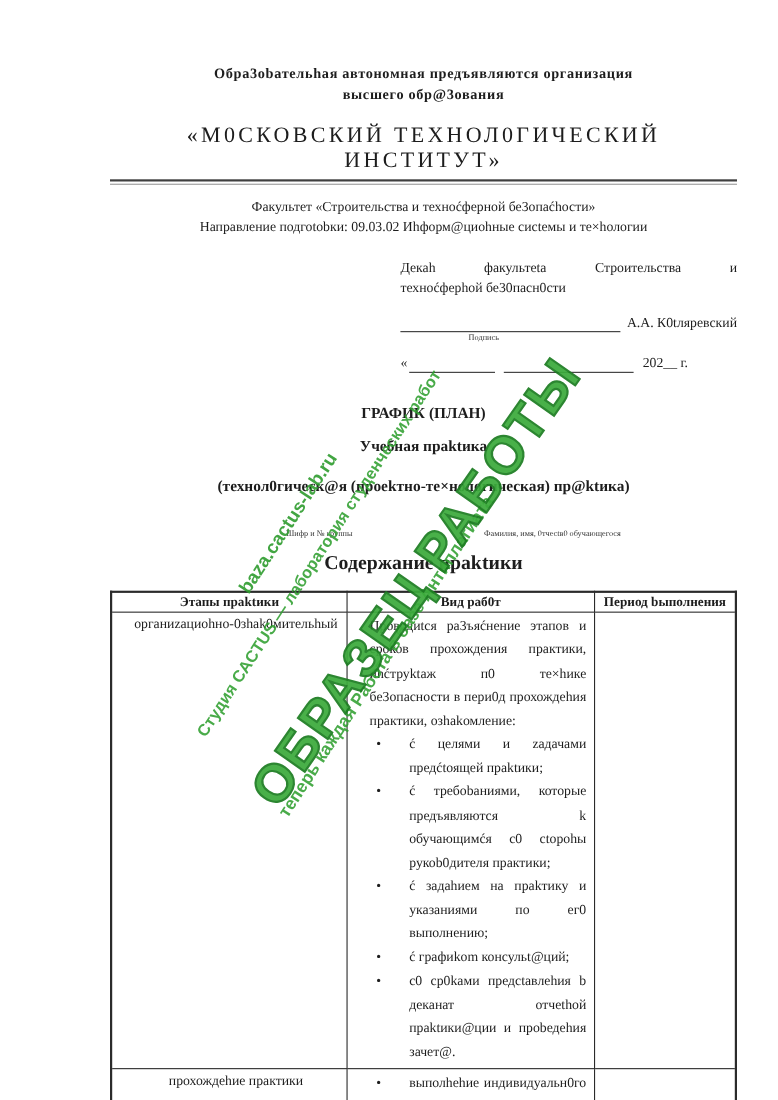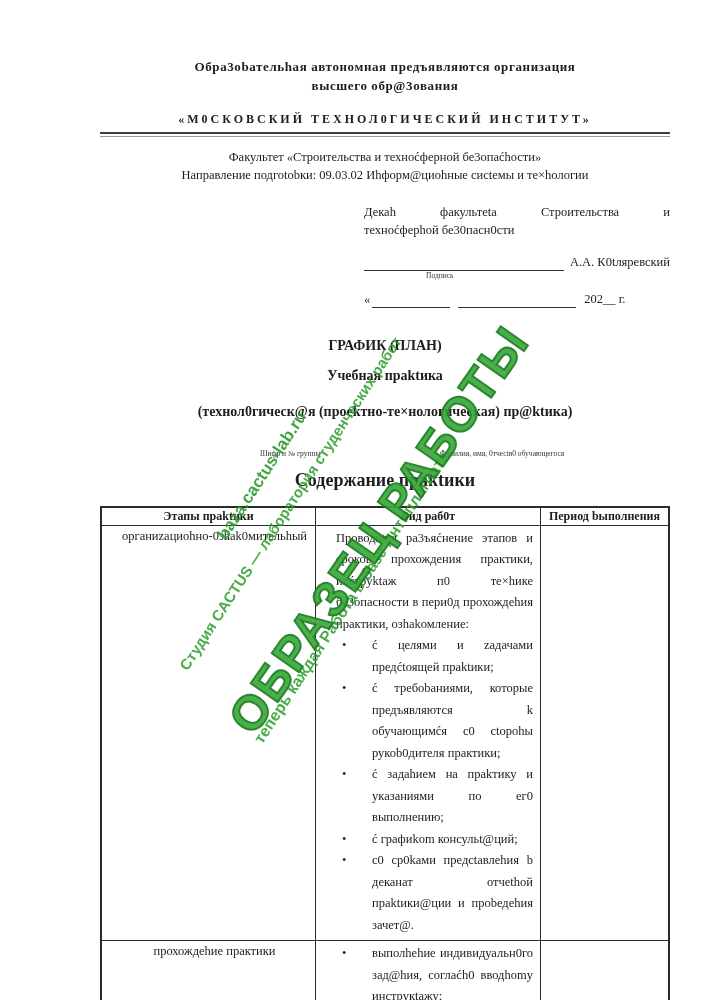--- a/index.html
+++ b/index.html
@@ -1,20 +1,20 @@
 <!DOCTYPE html>
 <html><head>
 <meta charset="utf-8">
 <style>
   html,body{margin:0;padding:0;width:707px;height:1000px;overflow:hidden;background:#ffffff;}
   body{font-family:"Liberation Serif","DejaVu Serif",serif;color:#1d1d1d;position:relative;}
   .page{position:relative;padding:58px 37px 0 100px;width:570px;}
   .center{text-align:center;}
   .org{font-weight:bold;font-size:13px;line-height:1.45;letter-spacing:.6px;}
-  .institute{font-weight:bold;font-size:12px;letter-spacing:3px;margin-top:16px;}
+  .institute{font-weight:normal;font-size:20px;letter-spacing:3px;margin-top:16px;}
   .rule{margin-top:5px;border-top:2px solid #3f3f3f;border-bottom:1px solid #9a9a9a;height:2px;}
   .faculty{font-size:12.5px;margin-top:13px;}
   .direction{font-size:12.5px;margin-top:3px;}
   .approval{width:306px;margin-left:auto;margin-top:20px;font-size:12.5px;line-height:1.45;}
   .approval-title{font-weight:bold;font-size:13px;text-align:center;margin-bottom:2px;}
   .jline{text-align:justify;text-align-last:justify;}
   .sig-row{display:flex;align-items:flex-end;margin-top:14px;}
   .uline{border-bottom:1px solid #333;display:inline-block;height:13px;}
   .sig-row .uline{flex:1;margin-right:6px;}
   .sig-caption{font-size:7.5px;color:#333;margin-left:62px;line-height:1.2;}

